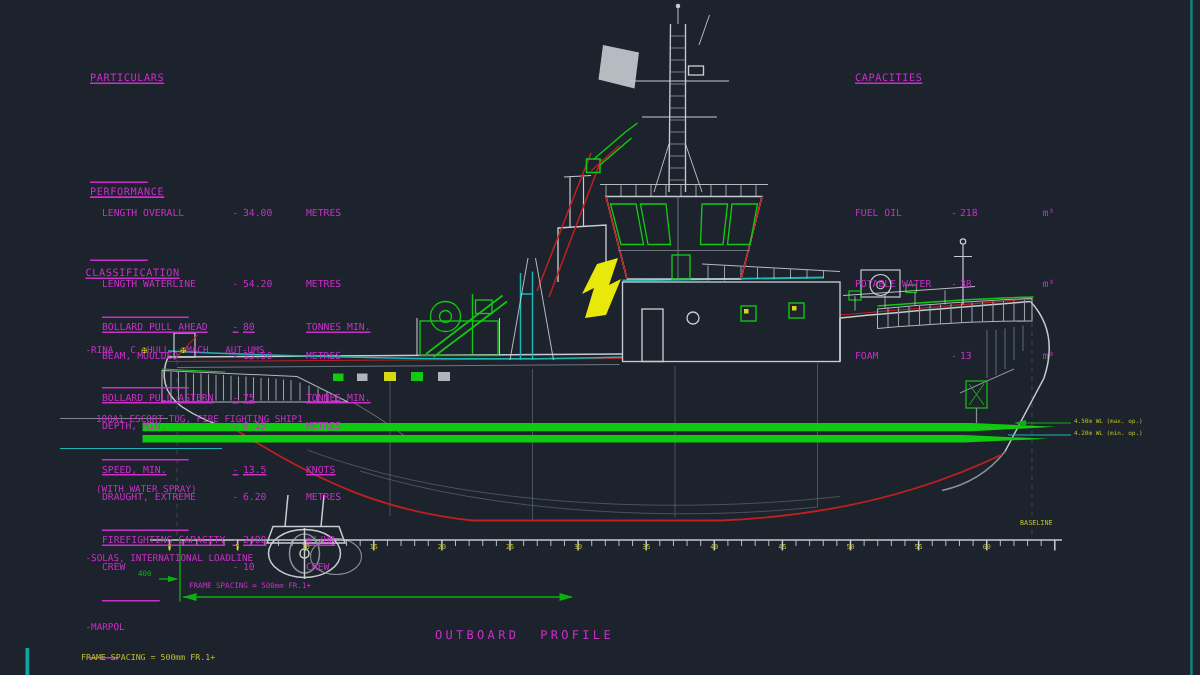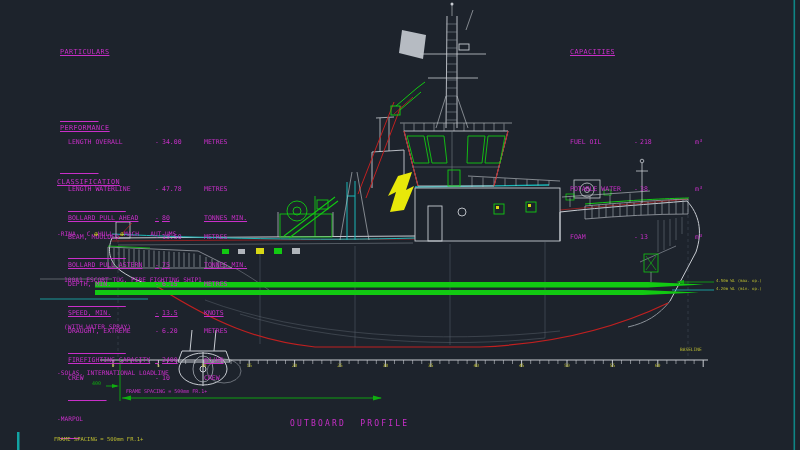--- a/index.html
+++ b/index.html
@@ -299,21 +299,21 @@
       <path d="M678,282 L714,282" stroke="#0fae0f" stroke-width="0.8"></path>
       <polygon points="676,282 684,280 684,284" fill="#0fae0f"></polygon>
       <path d="M672,290 L714,290" stroke="#1bb7b7" stroke-width="0.8"></path>
     </g>
   </svg>
 
   <div class="tb" style="left:60px;top:10px;">
     <div class="hd">PARTICULARS</div>
     <div class="rows">
       <div class="row"><span class="lab">LENGTH OVERALL</span><span class="dsh">-</span><span class="val">34.00</span><span class="unit">METRES</span></div>
-      <div class="row"><span class="lab">LENGTH WATERLINE</span><span class="dsh">-</span><span class="val">47.78</span><span class="unit">METRES</span></div>
+      <div class="row"><span class="lab">LENGTH WATERLINE</span><span class="dsh">-</span><span class="val">54.20</span><span class="unit">METRES</span></div>
       <div class="row"><span class="lab">BEAM, MOULDED</span><span class="dsh">-</span><span class="val">13.50</span><span class="unit">METRES</span></div>
       <div class="row"><span class="lab">DEPTH, MIN.</span><span class="dsh">-</span><span class="val">6.15</span><span class="unit">METRES</span></div>
       <div class="row"><span class="lab">DRAUGHT, EXTREME</span><span class="dsh">-</span><span class="val">6.20</span><span class="unit">METRES</span></div>
       <div class="row"><span class="lab">CREW</span><span class="dsh">-</span><span class="val">10</span><span class="unit">CREW</span></div>
     </div>
   </div>
 
   <div class="tb" style="left:60px;top:86px;text-decoration:underline;">
     <div class="hd">PERFORMANCE</div>
     <div class="rows">

